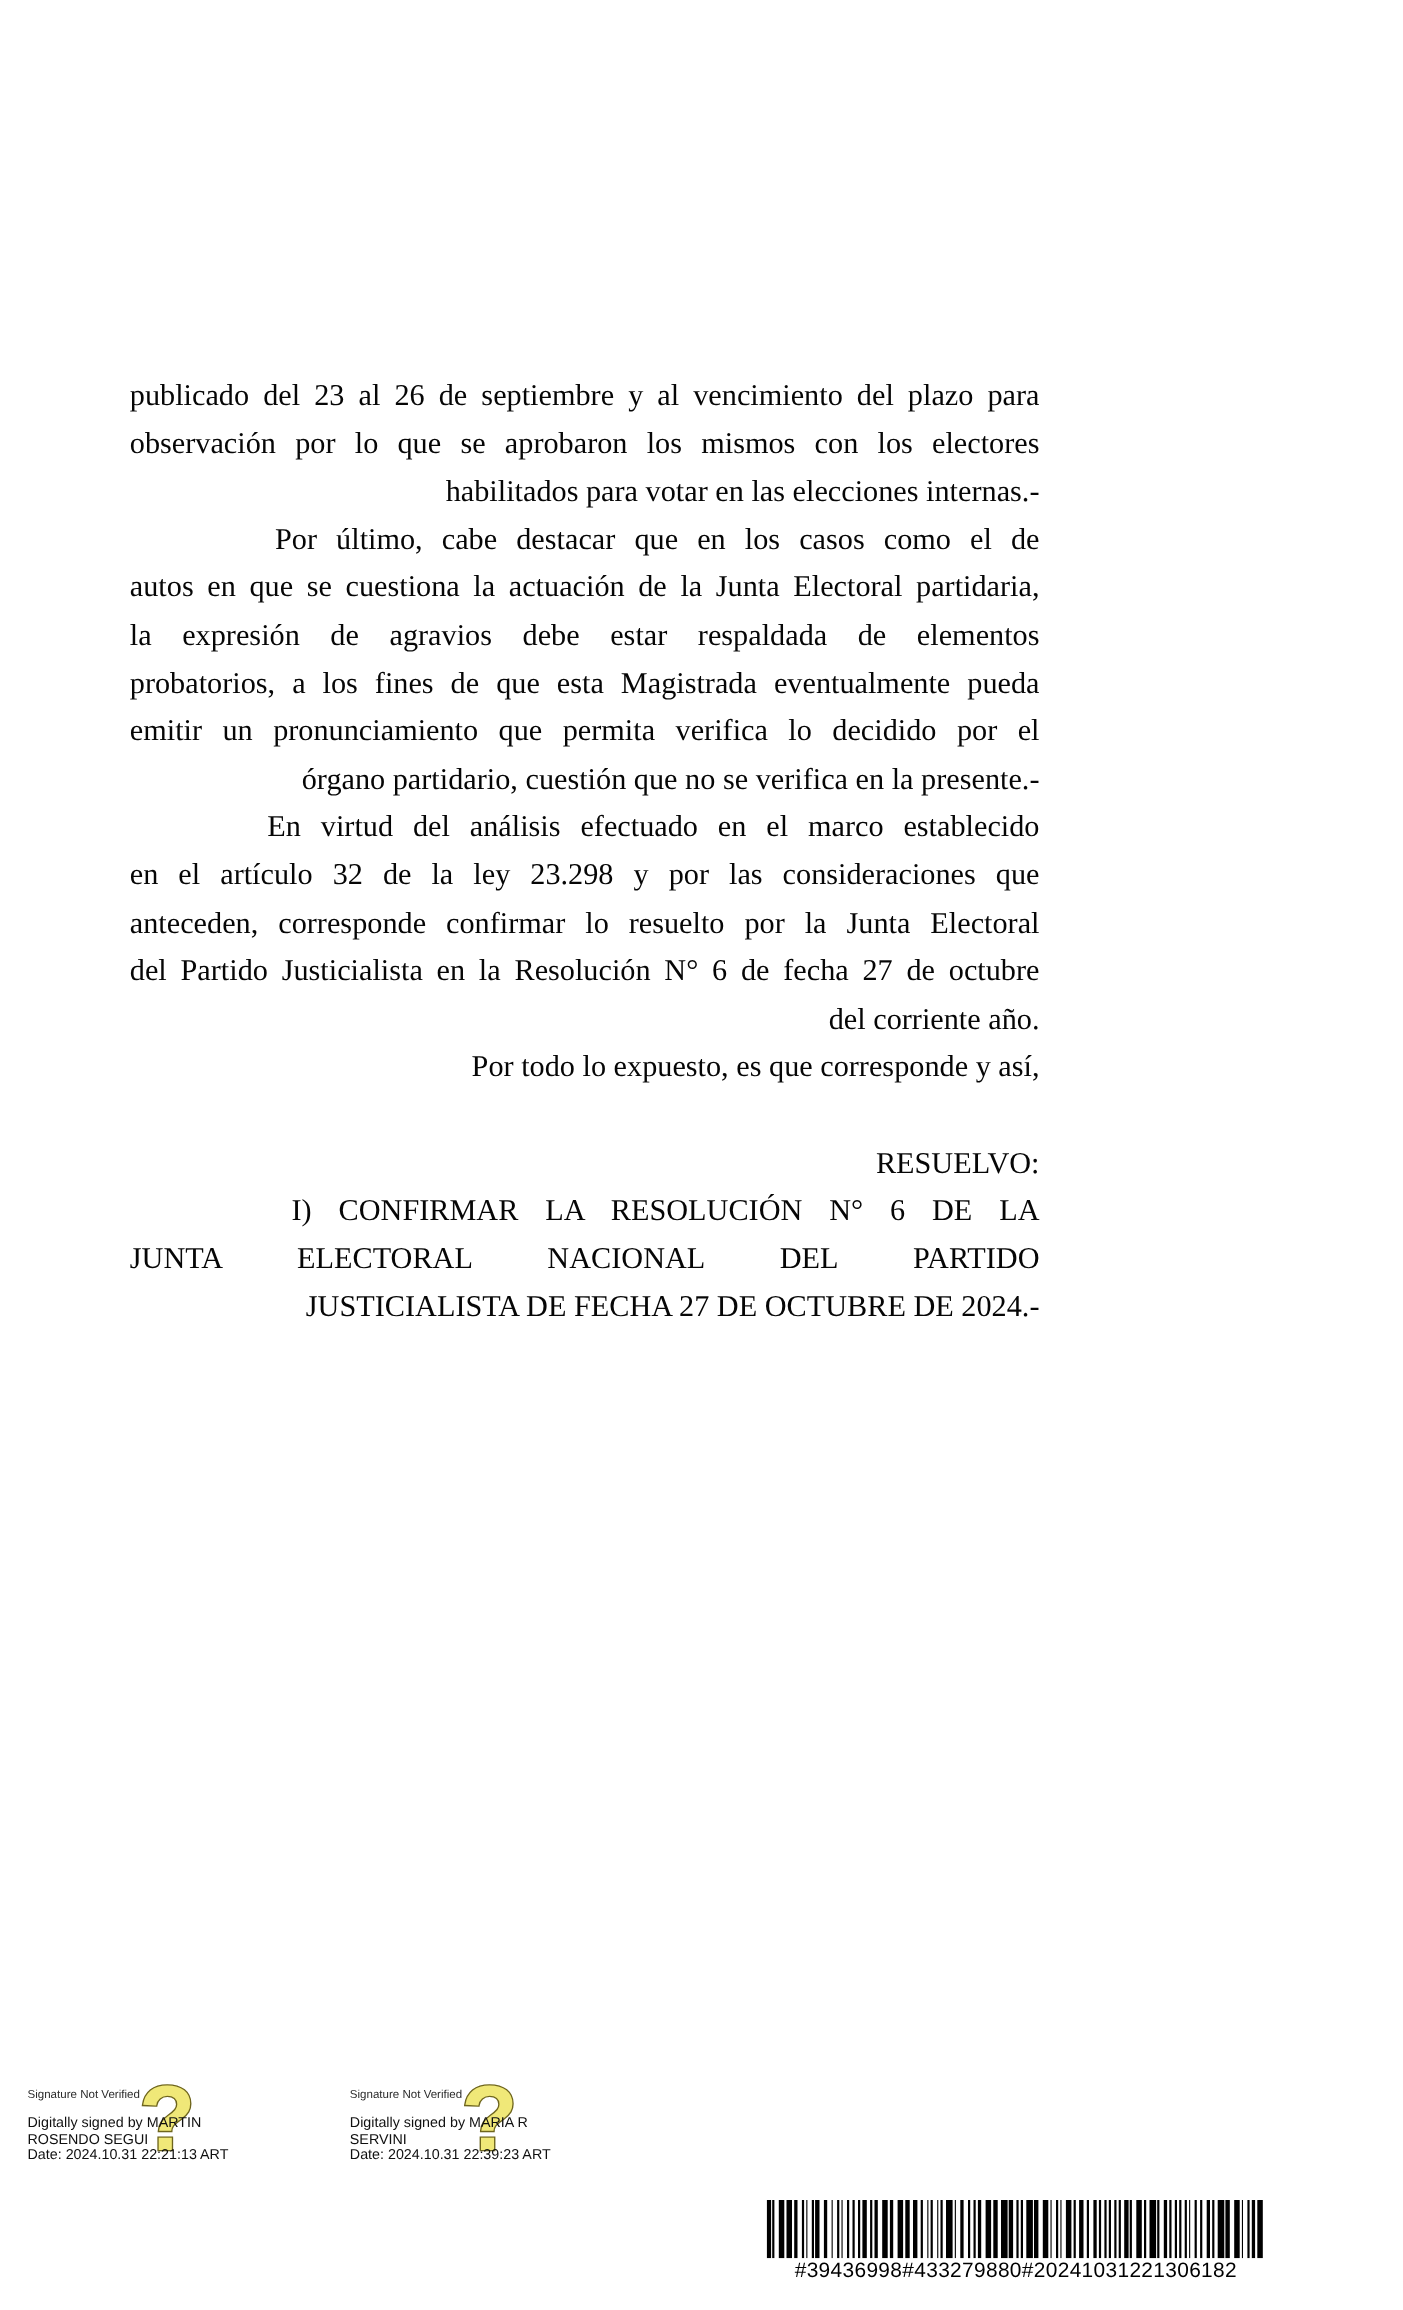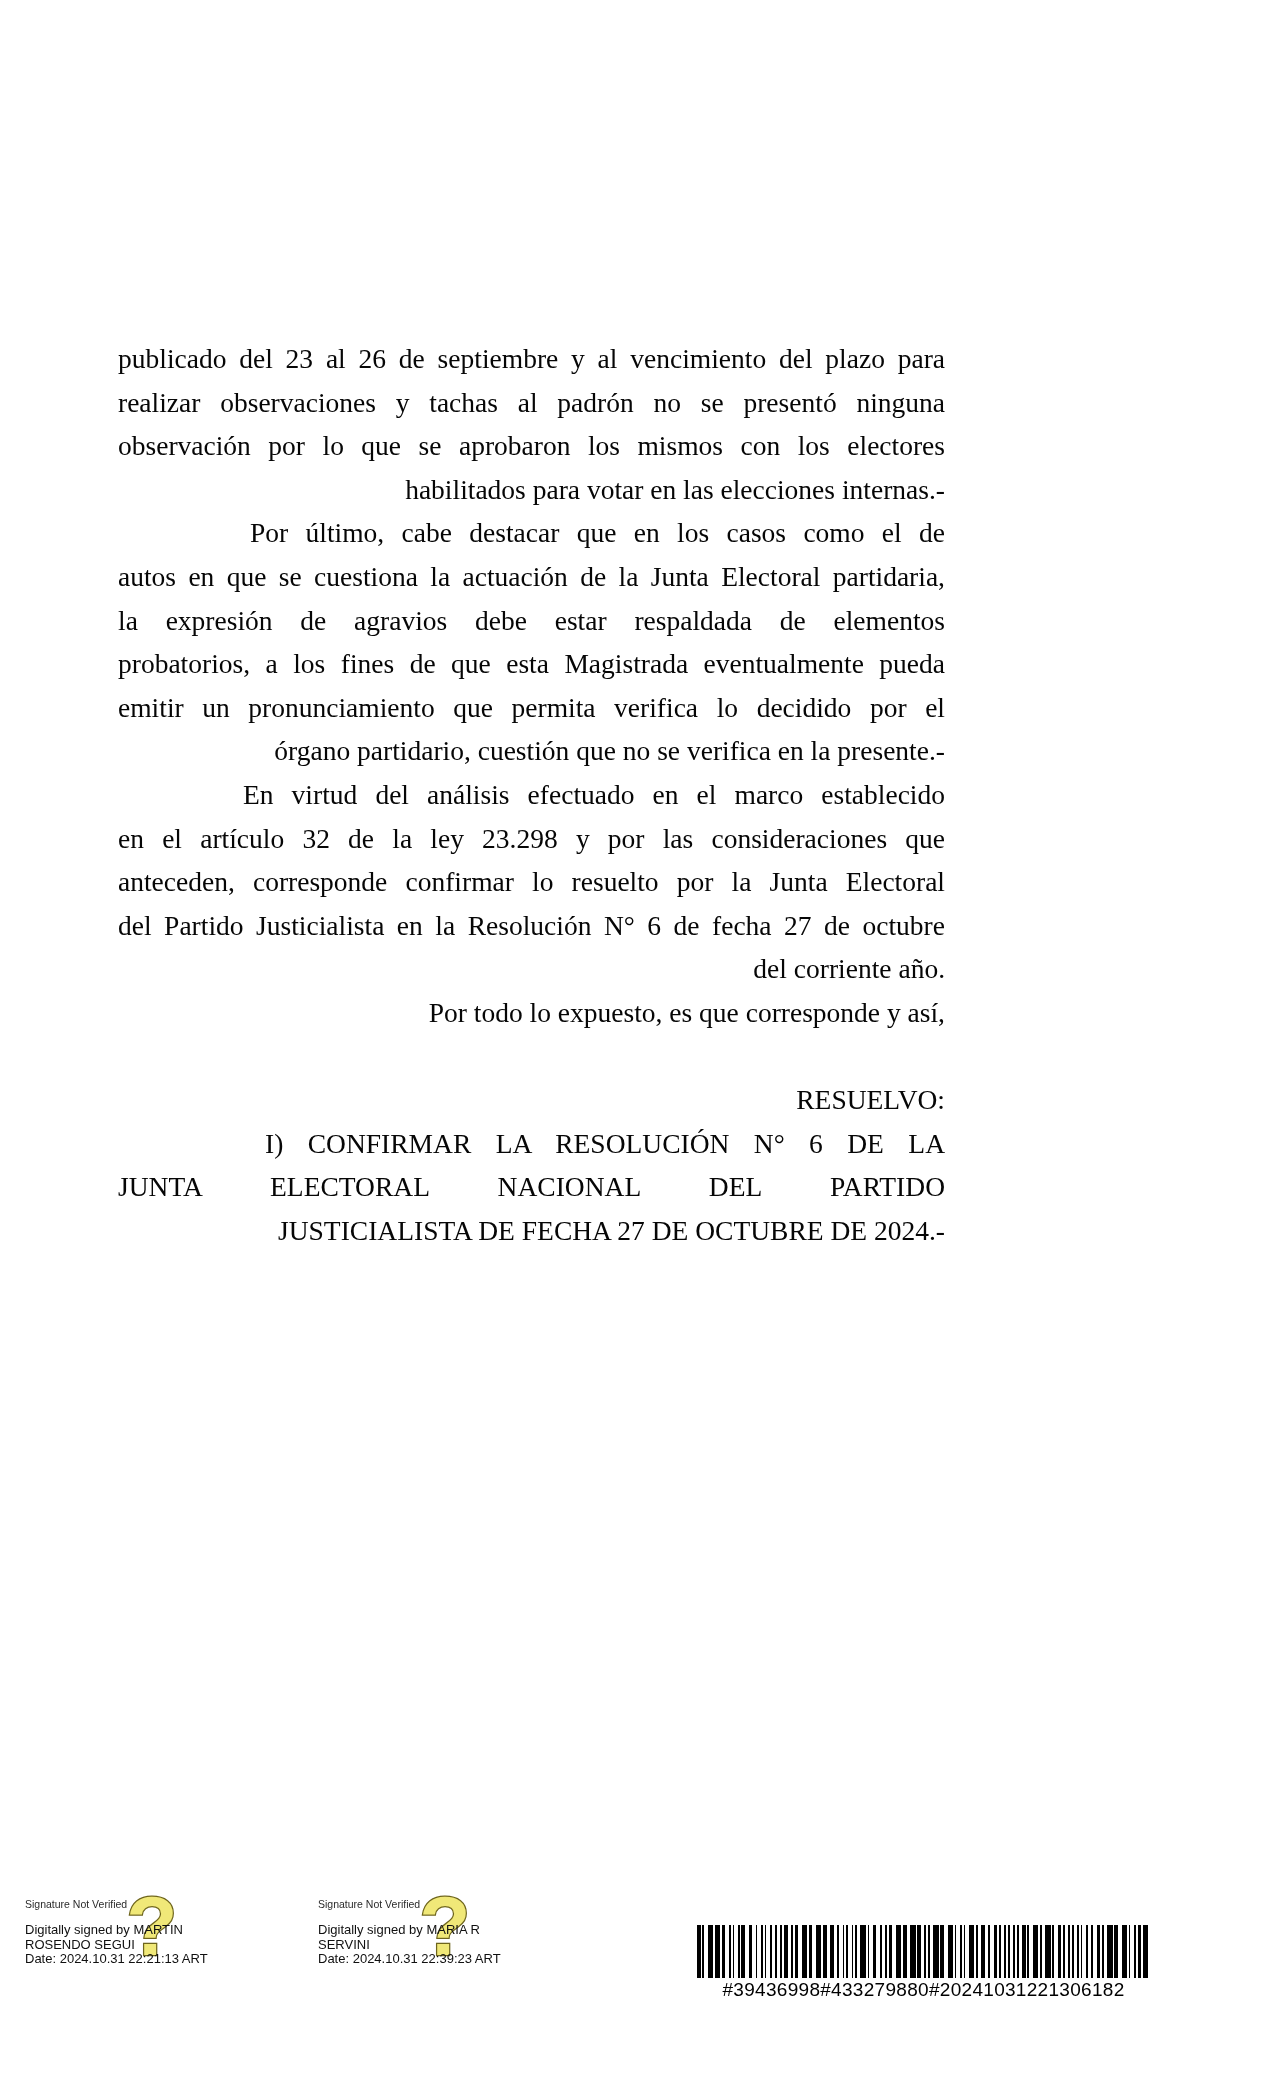--- a/index.html
+++ b/index.html
@@ -63,21 +63,21 @@
   .sig-line {
     position: relative; z-index: 1;
     font-size: 13px;
     line-height: 14.6px;
     color: #101010;
   }
   
   .barcode {
     position: absolute;
     left: 697px;
-    top: 1925px;
+    top: 2000px;
     width: 453px;
   }
   .barcode-bars {
     height: 53px;
     font-size: 0;
     white-space: nowrap;
     overflow: hidden;
   }
   .barcode-bars .bar {
     display: inline-block;
@@ -95,21 +95,20 @@
   }
 </style>
 </head>
 <body>
 
 <div class="page">
 
   <div class="doc-body">
       <div class="para">
         <div class="line just">publicado del 23 al 26 de septiembre y al vencimiento del plazo para</div>
-        <div class="line just">realizar observaciones y tachas al padrón no se presentó ninguna</div>
         <div class="line just">observación por lo que se aprobaron los mismos con los electores</div>
         <div class="line">habilitados para votar en las elecciones internas.-</div>
       </div>
       <div class="para">
         <div class="line just" style="text-indent: 132px;">Por último, cabe destacar que en los casos como el de</div>
         <div class="line just">autos en que se cuestiona la actuación de la Junta Electoral partidaria,</div>
         <div class="line just">la expresión de agravios debe estar respaldada de elementos</div>
         <div class="line just">probatorios, a los fines de que esta Magistrada eventualmente pueda</div>
         <div class="line just">emitir un pronunciamiento que permita verifica lo decidido por el</div>
         <div class="line">órgano partidario, cuestión que no se verifica en la presente.-</div>

